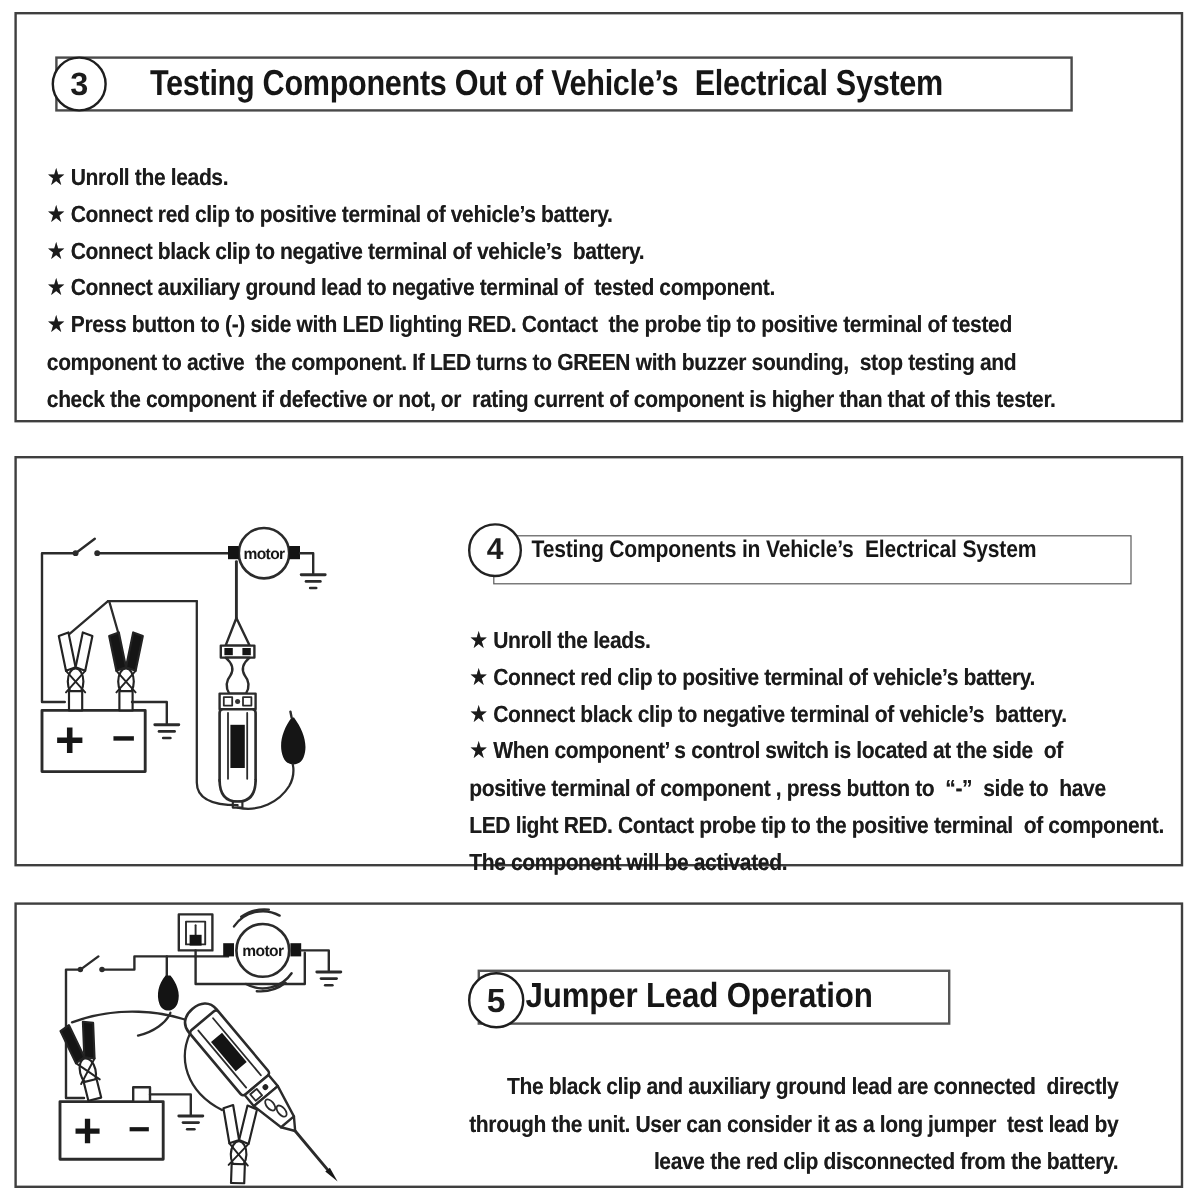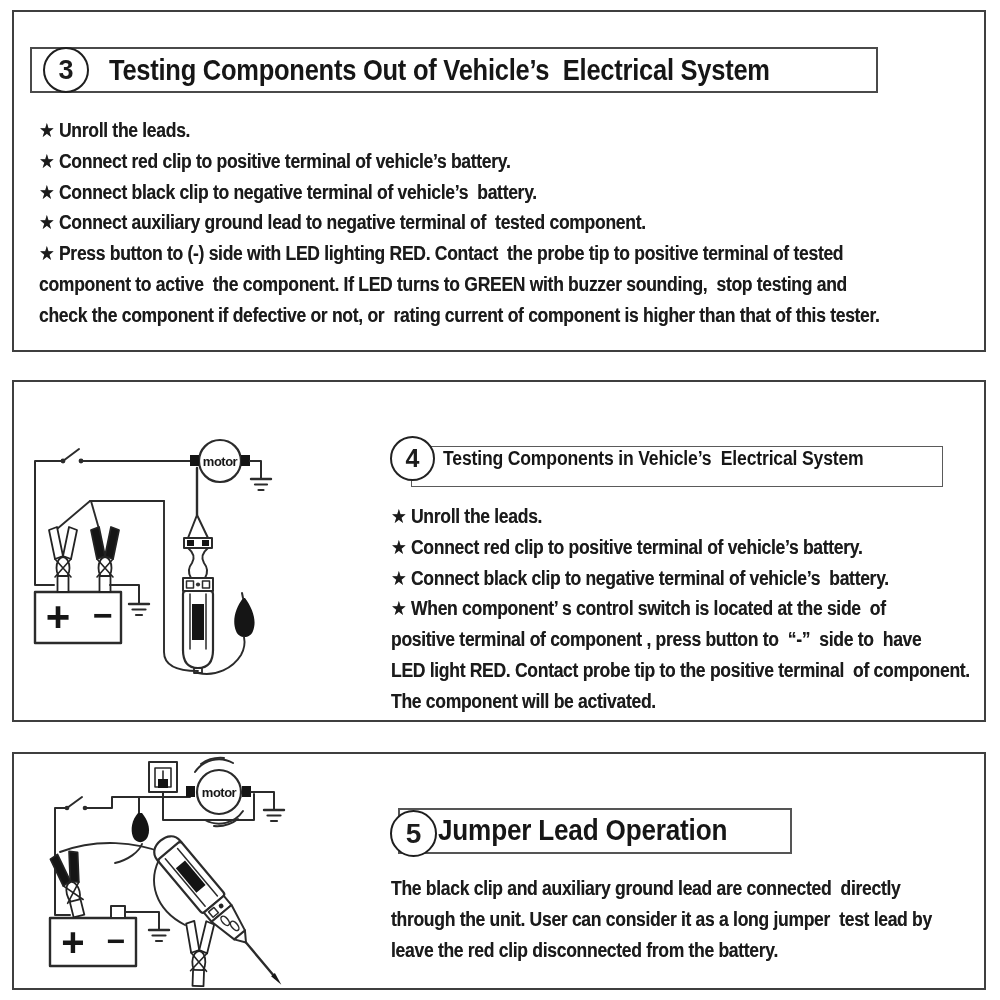--- a/index.html
+++ b/index.html
@@ -18,37 +18,37 @@
     font-weight:700;z-index:3;
   }
   .titlebox{position:absolute;background:#fff;box-sizing:border-box;z-index:2;}
   .titletext{
     display:inline-block;font-weight:700;white-space:pre;
     transform-origin:0 50%;color:#161616;
   }
 
   
   #badge3{left:29px;top:35px;width:42px;height:42px;border:2.6px solid #1e1e1e;font-size:27px;}
-  #tbox3{left:16px;top:35px;width:848px;height:46px;border:2px solid #4a4a4a;line-height:41px;padding-left:77px;}
+  #tbox3{left:32px;top:35px;width:848px;height:46px;border:2px solid #4a4a4a;line-height:41px;padding-left:77px;}
   #tbox3 .titletext{font-size:30px;letter-spacing:-0.3px;transform:scaleX(0.85);}
 
   
   #badge4{left:376px;top:54px;width:41px;height:41px;border:2.3px solid #222;font-size:25px;}
   #tbox4{left:397px;top:64px;width:532px;height:41px;border:1.8px solid #5a5a5a;line-height:23px;padding-left:31px;}
   #tbox4 .titletext{font-size:20px;letter-spacing:-0.2px;transform:scaleX(0.88);}
 
   
   #badge5{left:376px;top:56px;width:43px;height:43px;border:2.6px solid #1e1e1e;font-size:28px;}
   #tbox5{left:384px;top:54px;width:394px;height:46px;border:2px solid #555;line-height:41px;padding-left:38px;}
   #tbox5 .titletext{font-size:29px;letter-spacing:-0.2px;transform:scaleX(0.9);}
 
-  .bodyblock{position:absolute;z-index:2;}
+  .bodyblock{position:absolute;z-index:2;margin-top:18px;}
   #body3{left:25px;top:103px;}
   #body4{left:377px;top:119px;}
-  #body5{left:377px;top:119px;}
+  #body5{left:377px;top:119px;text-align:right;}
   .bline{
     font-size:19.5px;font-weight:700;line-height:30.8px;white-space:pre;
     letter-spacing:-0.35px;transform:scaleX(0.9);transform-origin:0 0;
     color:#1b1b1b;text-shadow:0 0 0.5px rgba(20,20,20,0.5);
   }
   svg{position:absolute;left:0;top:0;z-index:1;}
   svg text{font-family:"Liberation Sans","DejaVu Sans",sans-serif;}
 </style>
 </head>
 <body>

